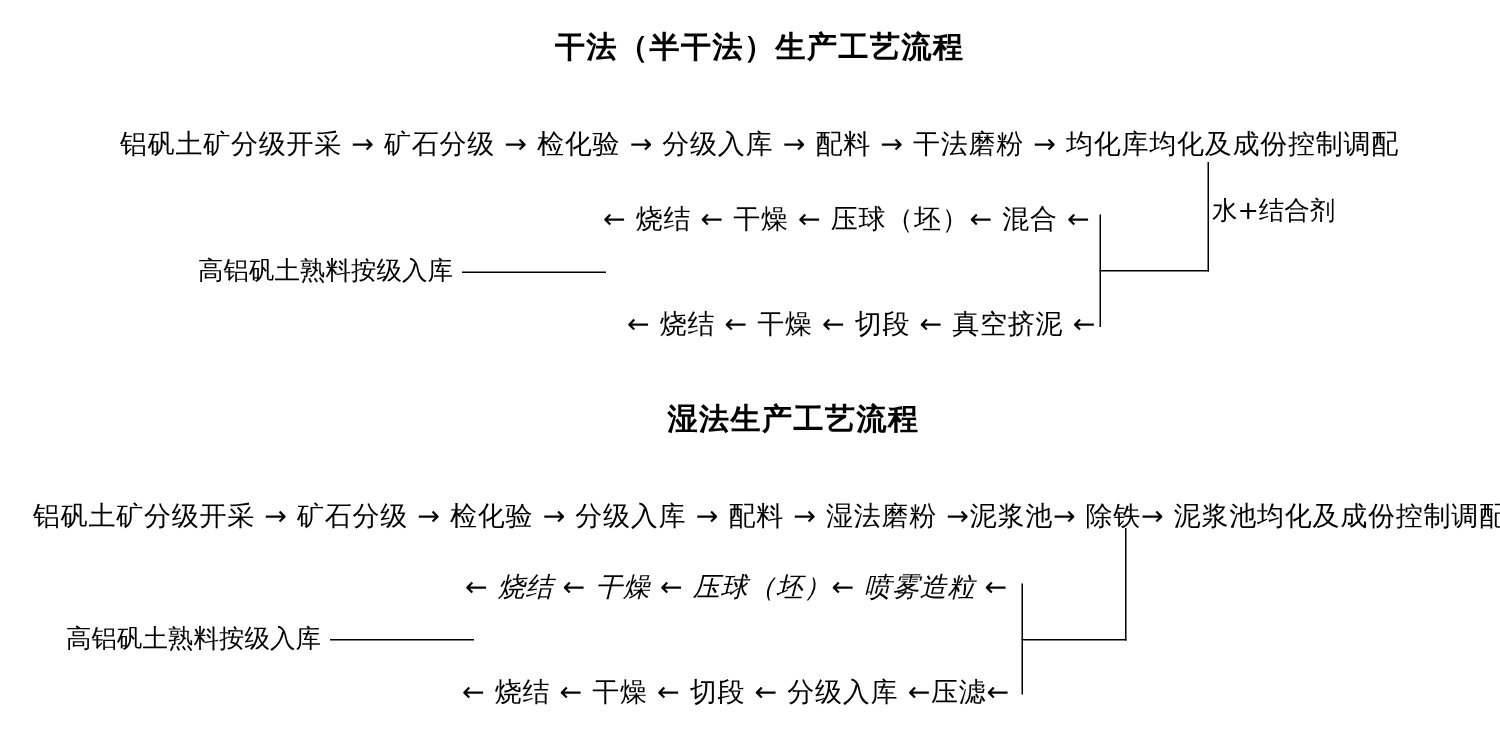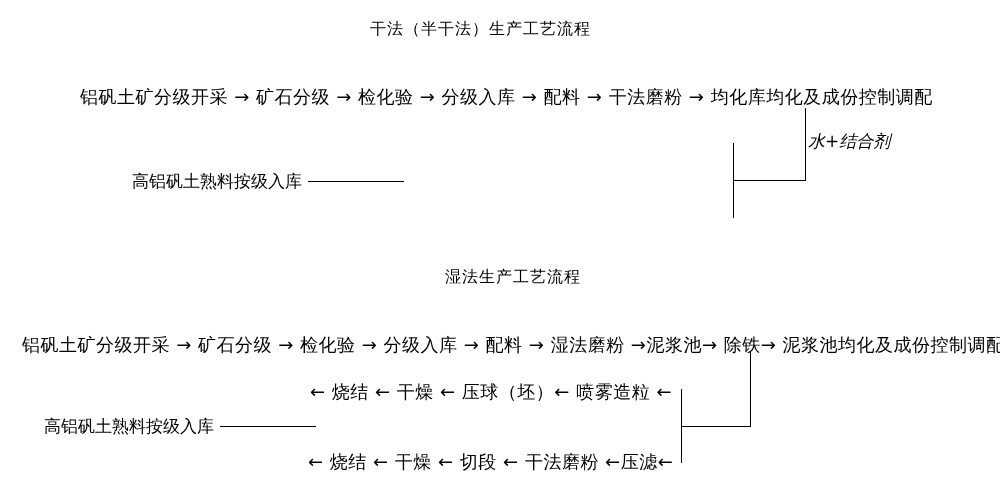--- a/index.html
+++ b/index.html
@@ -14,22 +14,22 @@
     color: #000000;
     overflow: hidden;
   }
   #canvas {
     position: relative;
     width: 1000px;
     height: 494px;
   }
   .title {
     position: absolute;
-    font-weight: normal;
-    font-size: 16px;
+    font-weight: bold;
+    font-size: 20px;
     letter-spacing: 1px;
     white-space: nowrap;
     line-height: 1;
   }
   .flow-row {
     position: absolute;
     font-size: 18px;
     white-space: nowrap;
     line-height: 1.2;
     letter-spacing: 0.5px;
@@ -67,43 +67,45 @@
 </style>
 </head>
 <body>
 
 <div id="canvas">
 
   <div class="title" style="left:370px; top:21px;">干法（半干法）生产工艺流程</div>
 
   <div class="flow-row" style="left:80px; top:86px;">铝矾土矿分级开采 → 矿石分级 → 检化验 → 分级入库 → 配料 → 干法磨粉 → 均化库均化及成份控制调配</div>
 
+  <div class="flow-row" style="left:402px; top:136px;">← 烧结 ← 干燥 ← 压球（坯）← 混合 ←</div>
 
-  <div class="note" style="left:808px; top:131px;font-style:italic;">水+结合剂</div>
+  <div class="note" style="left:808px; top:131px;">水+结合剂</div>
 
   <div class="store-row" style="left:132px; top:171px;">
     <span>高铝矾土熟料按级入库</span>
     <span class="store-dash" style="width:96px;"></span>
   </div>
 
+  <div class="flow-row" style="left:418px; top:206px;">← 烧结 ← 干燥 ← 切段 ← 真空挤泥 ←</div>
 
   <div class="vline" style="left:805px; top:108px; height:73px;"></div>
   <div class="hline" style="left:733px; top:180px; width:73px;"></div>
   <div class="vline" style="left:733px; top:143px; height:75px;"></div>
 
   <div class="title" style="left:445px; top:269px;">湿法生产工艺流程</div>
 
   <div class="flow-row" style="left:22px; top:334px;">铝矾土矿分级开采 → 矿石分级 → 检化验 → 分级入库 → 配料 → 湿法磨粉 →泥浆池→ 除铁→ 泥浆池均化及成份控制调配</div>
 
-  <div class="flow-row" style="left:310px; top:381px;">← 烧结 ← 干燥 ← 压球（坯）← 喷雾造粒 ←</div>
+  <div class="flow-row" style="left:310px; top:381px;font-style:italic;">← 烧结 ← 干燥 ← 压球（坯）← 喷雾造粒 ←</div>
 
   <div class="store-row" style="left:44px; top:416px;">
     <span>高铝矾土熟料按级入库</span>
     <span class="store-dash" style="width:96px;"></span>
   </div>
 
-  <div class="flow-row" style="left:308px; top:451px;">← 烧结 ← 干燥 ← 切段 ← 干法磨粉 ←压滤←</div>
+  <div class="flow-row" style="left:308px; top:451px;">← 烧结 ← 干燥 ← 切段 ← 分级入库 ←压滤←</div>
 
   <div class="vline" style="left:750px; top:352px; height:75px;"></div>
   <div class="hline" style="left:681px; top:426px; width:70px;"></div>
   <div class="vline" style="left:681px; top:389px; height:74px;"></div>
 
 </div>
 
 </body></html>

